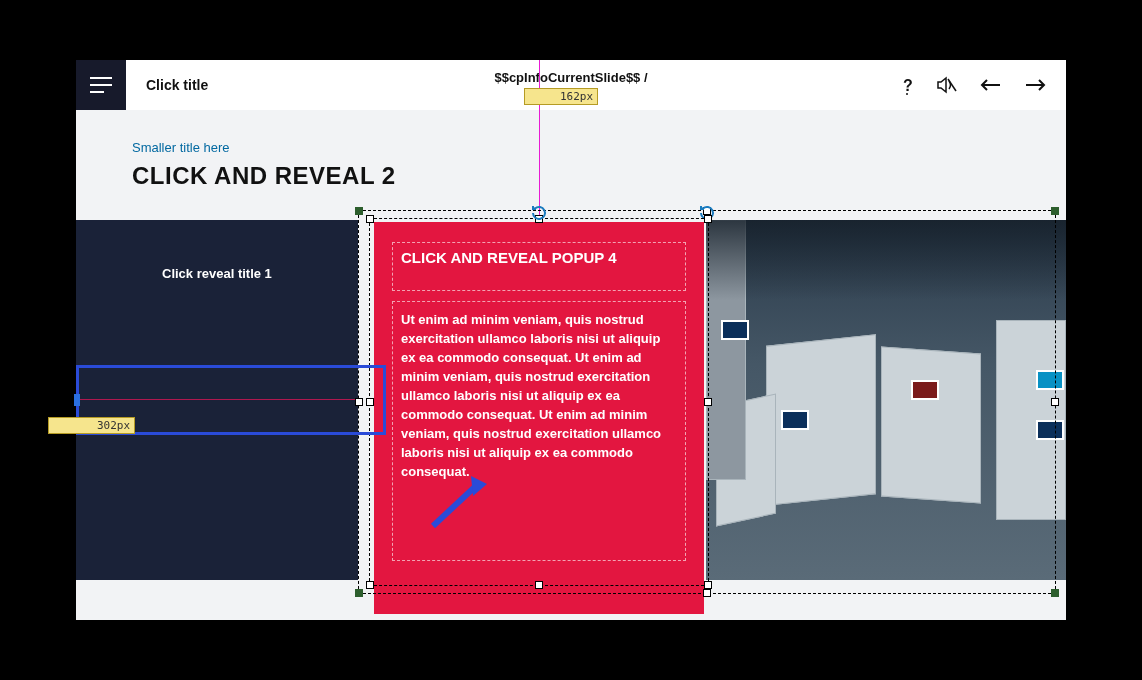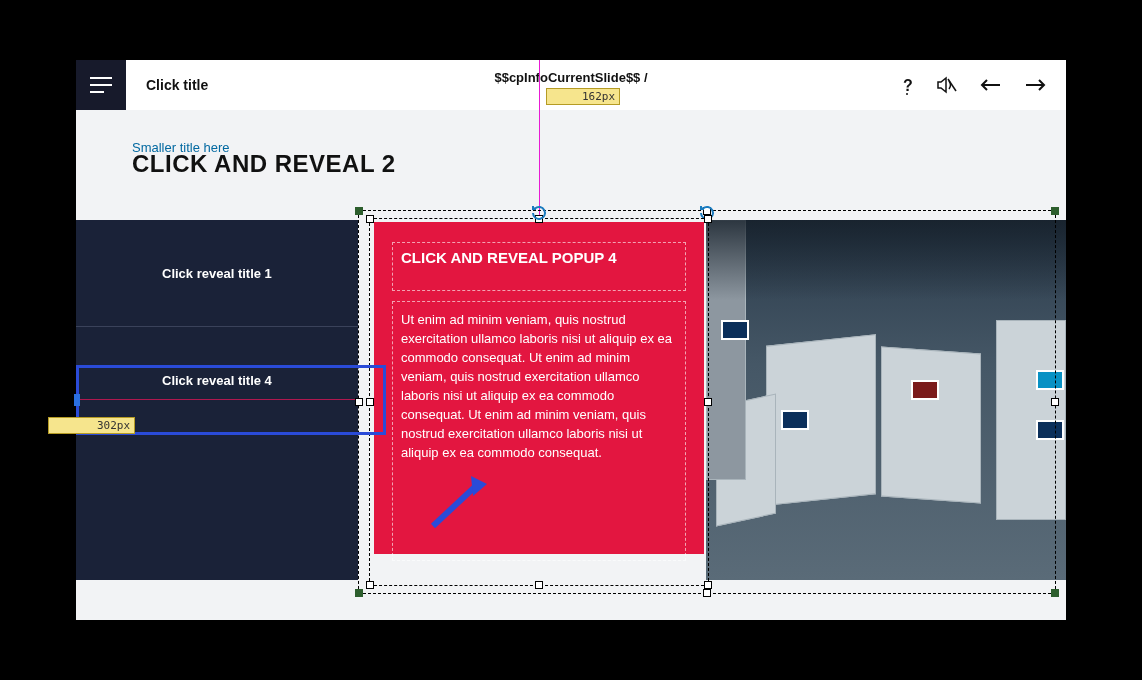--- a/index.html
+++ b/index.html
@@ -73,21 +73,21 @@
 
   
   .smaller-title {
     position: absolute;
     left: 56px; top: 80px;
     font-size: 13px;
     color: #0369a1;
   }
   .main-title {
     position: absolute;
-    left: 56px; top: 90px;
+    left: 56px; top: 102px;
     font-size: 24px;
     font-weight: 800;
     color: #111;
     letter-spacing: 0.5px;
   }
 
   
   .sidebar {
     position: absolute;
     left: 0; top: 160px;
@@ -124,38 +124,39 @@
     position: absolute;
     width: 28px; height: 20px;
     background: #0b2f5a;
     border: 2px solid #fff;
   }
 
   
   .popup {
     position: absolute;
     left: 298px; top: 162px;
-    width: 330px; height: 332px;
+    width: 330px; height: 392px;
     background: #e31640;
     color: #fff;
     padding: 20px 18px;
   }
   .popup-title-box {
     border: 1px dashed rgba(255,255,255,0.6);
     padding: 6px 8px 24px 8px;
     margin-bottom: 10px;
   }
   .popup-title {
     font-weight: bold;
     font-size: 15px;
   }
   .popup-body-box {
     border: 1px dashed rgba(255,255,255,0.6);
     padding: 8px;
     height: 260px;
+    font-weight: bold;
   }
   .popup-body {
     font-size: 13px;
     line-height: 19px;
   }
 
   
   .sel-group {
     position: absolute;
     left: 282px; top: 150px;
@@ -224,21 +225,21 @@
   
   .measure {
     position: absolute;
     background: #f6e58d;
     border: 1px solid #b59b24;
     font-size: 11px;
     padding: 1px 4px;
     color: #333;
     font-family: monospace;
   }
-  .measure.top { left: 470px; top: 28px; padding-left: 35px; }
+  .measure.top { left: 448px; top: 28px; padding-left: 35px; }
   .measure.left { left: -28px; top: 357px; padding-left: 48px; }
 </style>
 </head>
 <body>
 
 <div class="canvas">
 
   <div class="topbar">
     <div class="hamburger">
       <span></span>
@@ -277,23 +278,20 @@
     </div>
   </div>
 
   <div class="smaller-title">Smaller title here</div>
   <div class="main-title">CLICK AND REVEAL 2</div>
 
   <div class="sidebar">
     <div class="side-row">
         <span>Click reveal title 1</span>
       </div>
-    <div class="side-row">
-        <span>Click reveal title 4</span>
-      </div>
   </div>
 
   <div class="right-image">
     <div class="shape" style="left:60px;top:120px;width:110px;height:160px;transform:skewY(-6deg);"></div>
     <div class="shape" style="left:175px;top:130px;width:100px;height:150px;transform:skewY(4deg);"></div>
     <div class="shape" style="left:10px;top:180px;width:60px;height:120px;transform:skewY(-12deg);"></div>
     <div class="shape" style="left:290px;top:100px;width:70px;height:200px;"></div>
     <div class="shape" style="left:0;top:0;width:40px;height:260px;background:#8d97a0;"></div>
     <div class="photo" style="left:15px;top:100px;"></div>
     <div class="photo" style="left:75px;top:190px;"></div>

